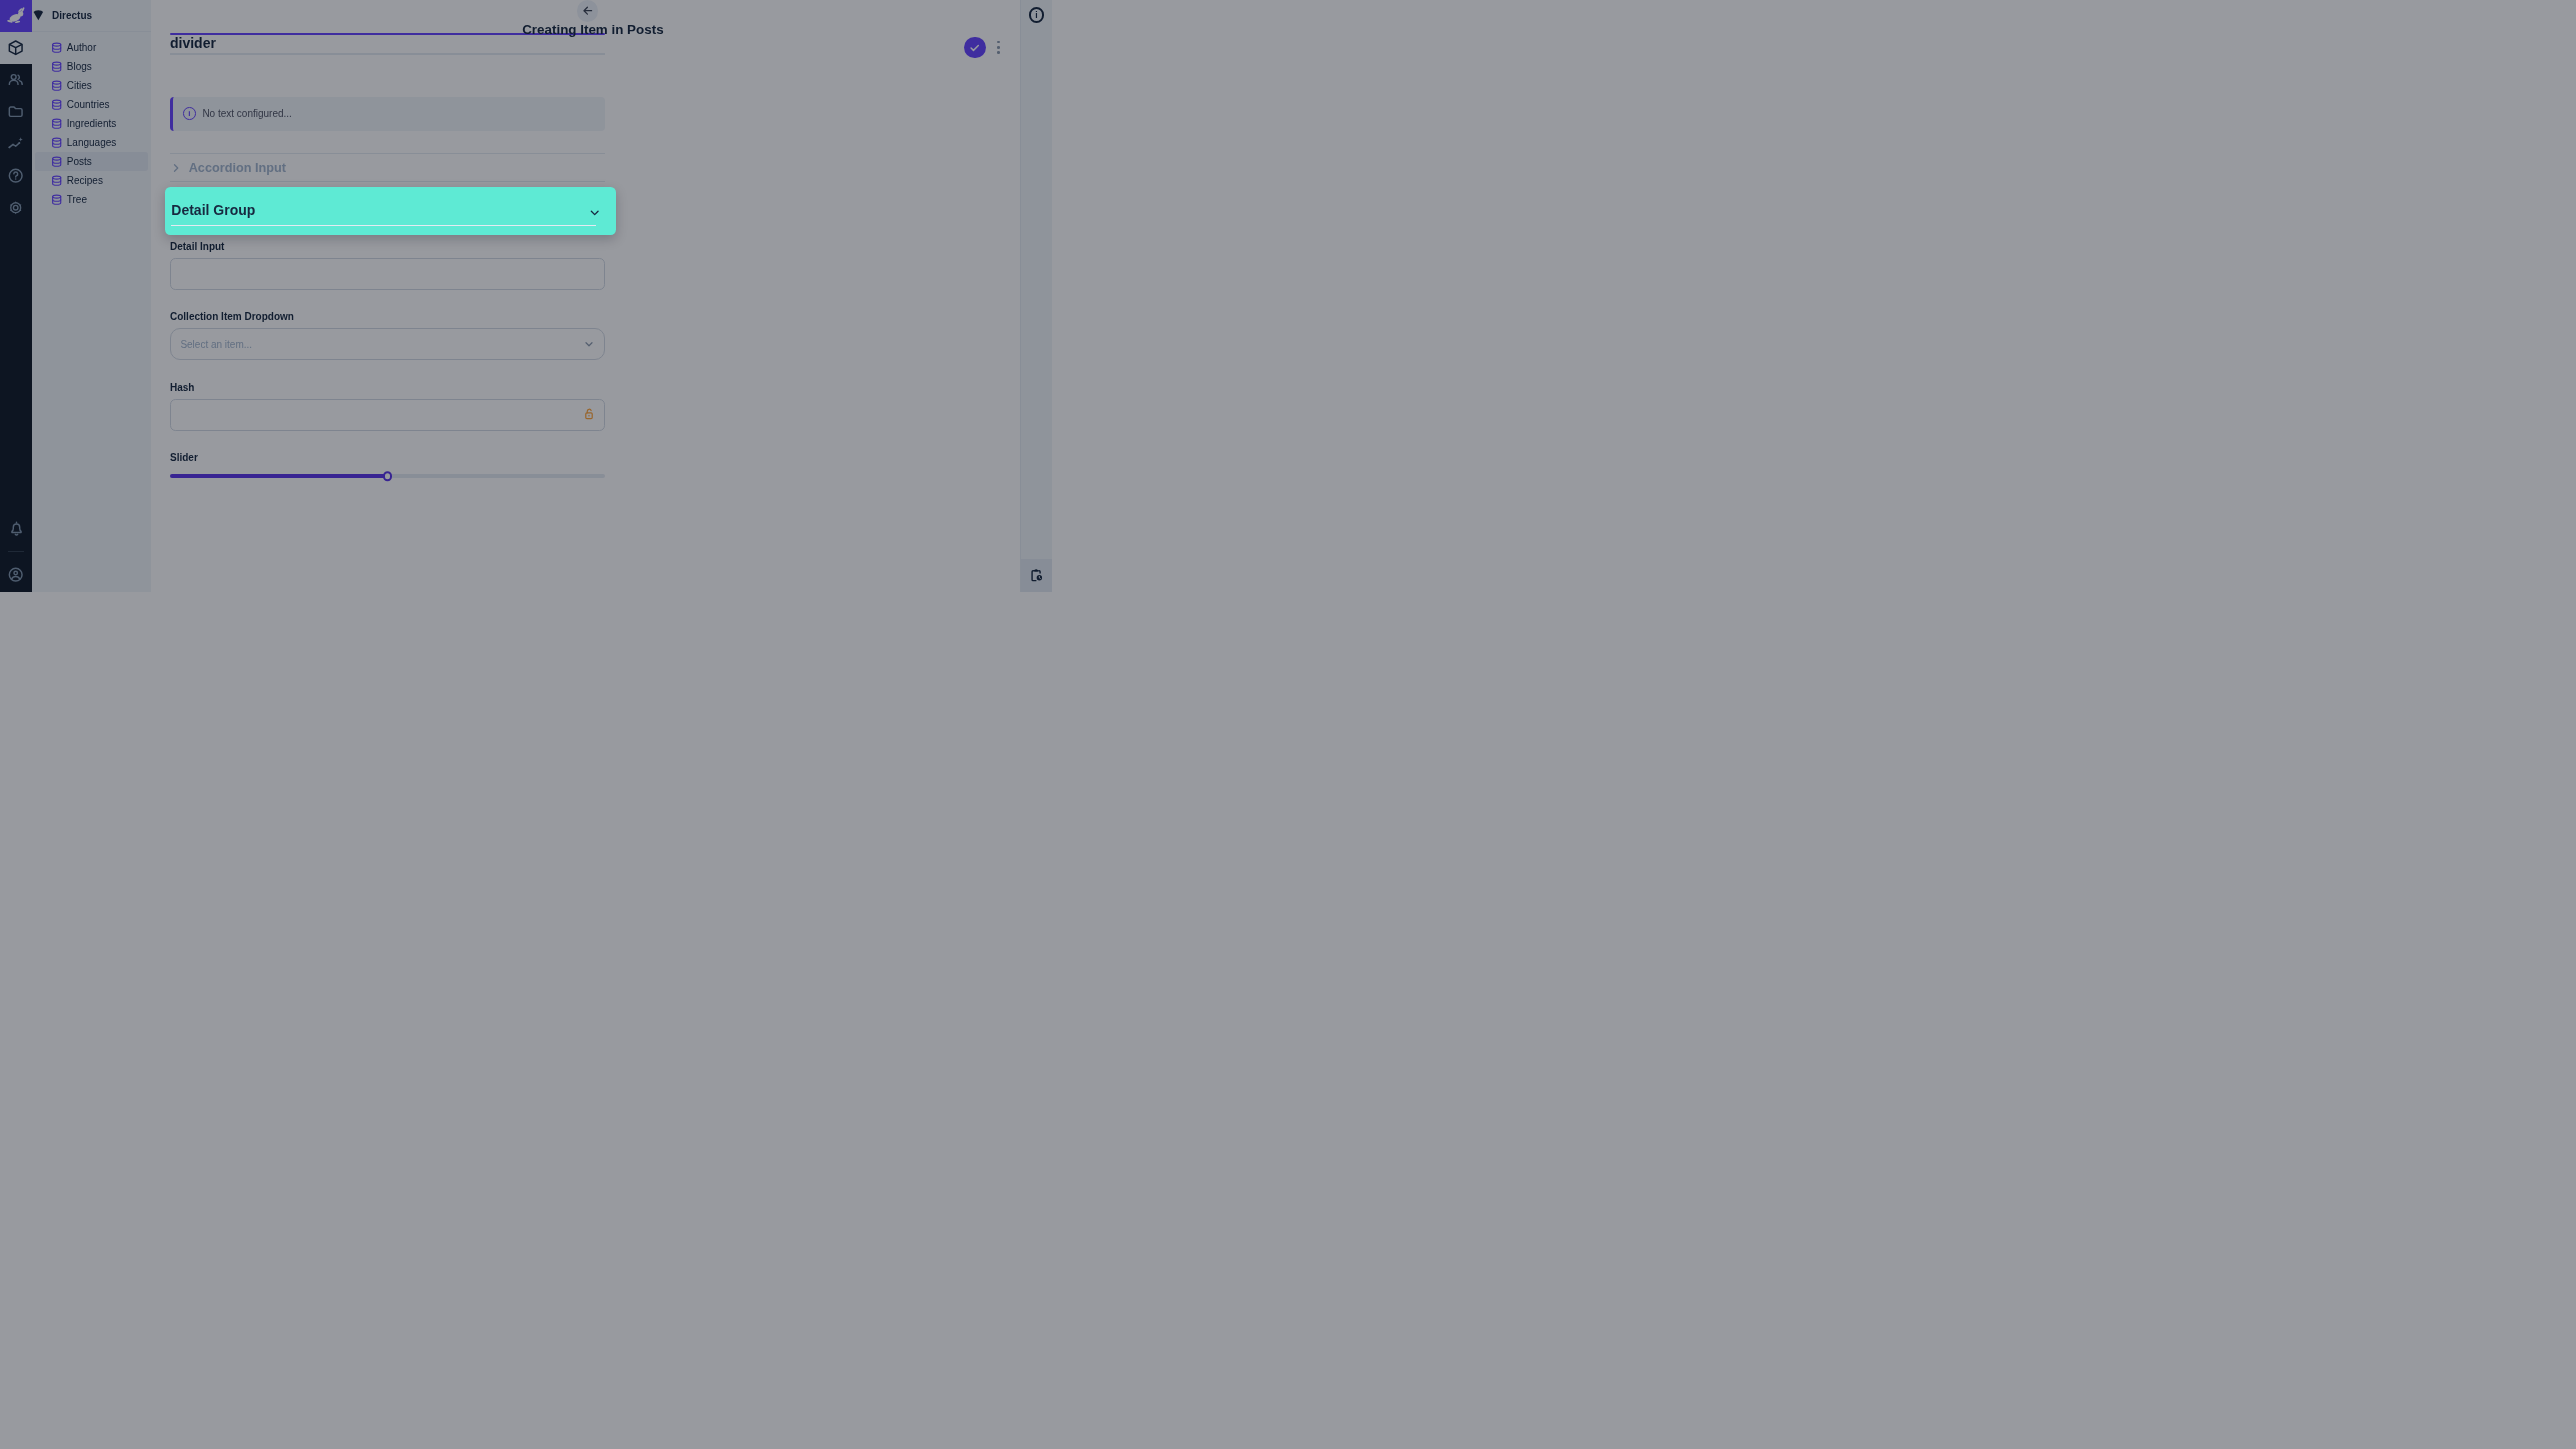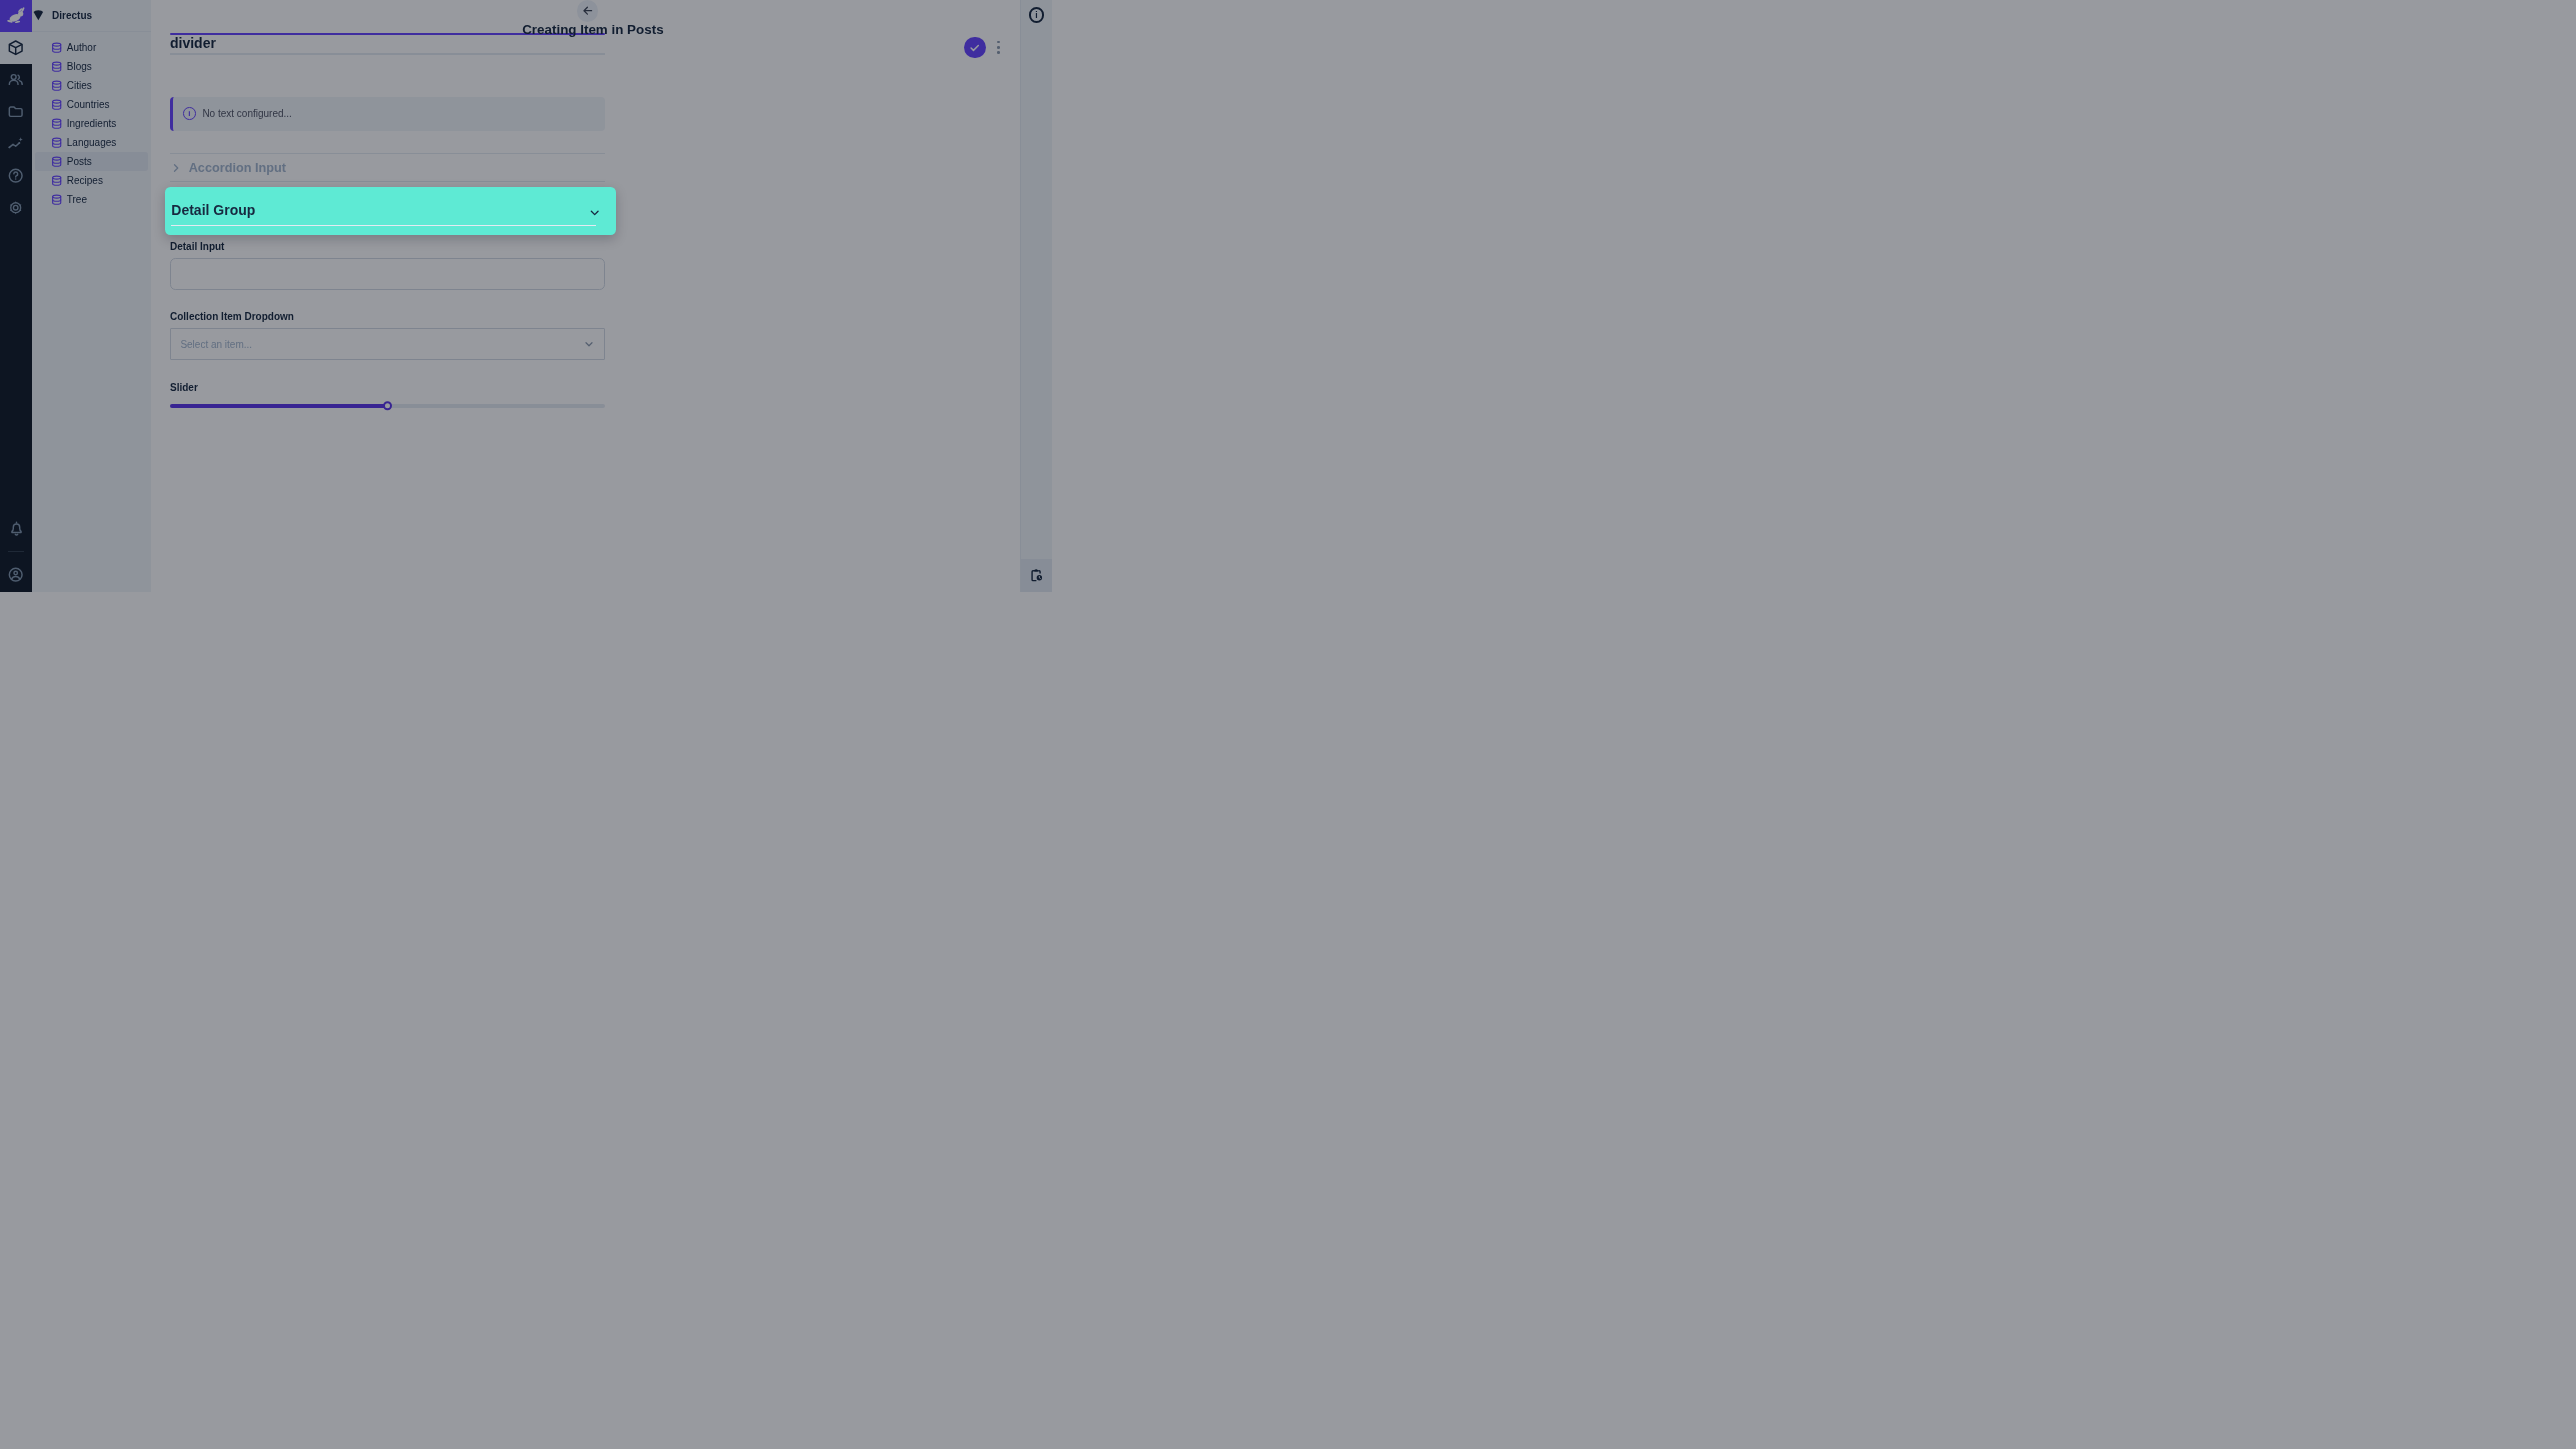--- a/index.html
+++ b/index.html
@@ -53,21 +53,21 @@
   
   .spotlight { position:relative; z-index:60; margin:4.7px -11.4px 0 -5.4px; background:#5eead4; border-radius:5.4px; padding:14.8px 20px 9.4px 6.7px; box-shadow:0 4px 12px rgba(10,15,26,.22); cursor:pointer; }
   .group-title { font-size:14px; font-weight:700; color:#172940; line-height:17px; }
   .spotlight .chev { position:absolute; right:14.8px; top:19px; color:#172940; }
   .spotlight .hr { margin:6px 0 0 0; }
 
   .field { margin-top:21.5px; }
   .field.first { margin-top:5.4px; }
   .field-label { display:block; font-size:10px; font-weight:700; color:#172940; margin-bottom:6px; }
   .text-input { width:100%; height:32px; border:1.3px solid #D3DAE4; border-radius:5.4px; background:#fff; font:inherit; font-size:10px; color:#172940; padding:0 9.4px; outline:none; }
-  .select { position:relative; width:100%; height:32px; border:1.3px solid #D3DAE4; border-radius:1px; background:#fff; display:flex; align-items:center; padding:0 9.4px; cursor:pointer; }
+  .select { position:relative; width:100%; height:32px; border:1.3px solid #D3DAE4; border-radius:10px; background:#fff; display:flex; align-items:center; padding:0 9.4px; cursor:pointer; }
   .select .placeholder { font-size:10px; color:#A2B5CD; }
   .select .chev { position:absolute; right:9.4px; color:#8B99AD; }
   .input-wrap { position:relative; }
   .input-wrap .lock { position:absolute; right:9.4px; top:8px; color:#FFA439; }
 
   .slider-field .track-wrap { position:relative; margin-top:8.7px; height:9.4px; display:flex; align-items:center; cursor:pointer; }
   .slider-track { position:relative; width:100%; height:4px; border-radius:2px; background:#E4EAF1; }
   .slider-fill { position:absolute; left:0; top:0; height:4px; border-radius:2px; background:#5A35E8; }
   .slider-handle { position:absolute; right:-4.7px; top:50%; transform:translateY(-50%); width:9.4px; height:9.4px; border-radius:50%; border:2.7px solid #5A35E8; background:#fff; cursor:grab; }
 
@@ -361,20 +361,33 @@
         <div class="select">
           <span class="placeholder">Select an item...</span>
           <span class="chev">
             <svg width="12" height="12" viewBox="0 0 24 24" fill="none" stroke="#8B99AD" stroke-width="2.4" stroke-linecap="round" stroke-linejoin="round">
               <path d="M6 9.5 l6 6 6-6"></path>
             </svg>
           </span>
         </div>
       </div>
 
+      <div class="field">
+        <label class="field-label">Hash</label>
+        <div class="input-wrap">
+          <input class="text-input" type="text" value="" style="">
+          <span class="lock">
+            <svg width="14" height="14" viewBox="0 0 24 24" fill="none" stroke="#FFA439" stroke-width="2.1" stroke-linecap="round" stroke-linejoin="round">
+              <rect x="6.5" y="10" width="11" height="10" rx="2"></rect>
+              <path d="M9 10 V7.2 a3.4 3.4 0 0 1 6.6 -1.1"></path>
+              <circle cx="12" cy="15" r="1.3" fill="#FFA439" stroke="none"></circle>
+            </svg>
+          </span>
+        </div>
+      </div>
 
       <div class="field slider-field">
         <label class="field-label">Slider</label>
         <div class="track-wrap">
           <div class="slider-track">
             <div class="slider-fill" style="width:50%">
               <div class="slider-handle"></div>
             </div>
           </div>
         </div>

